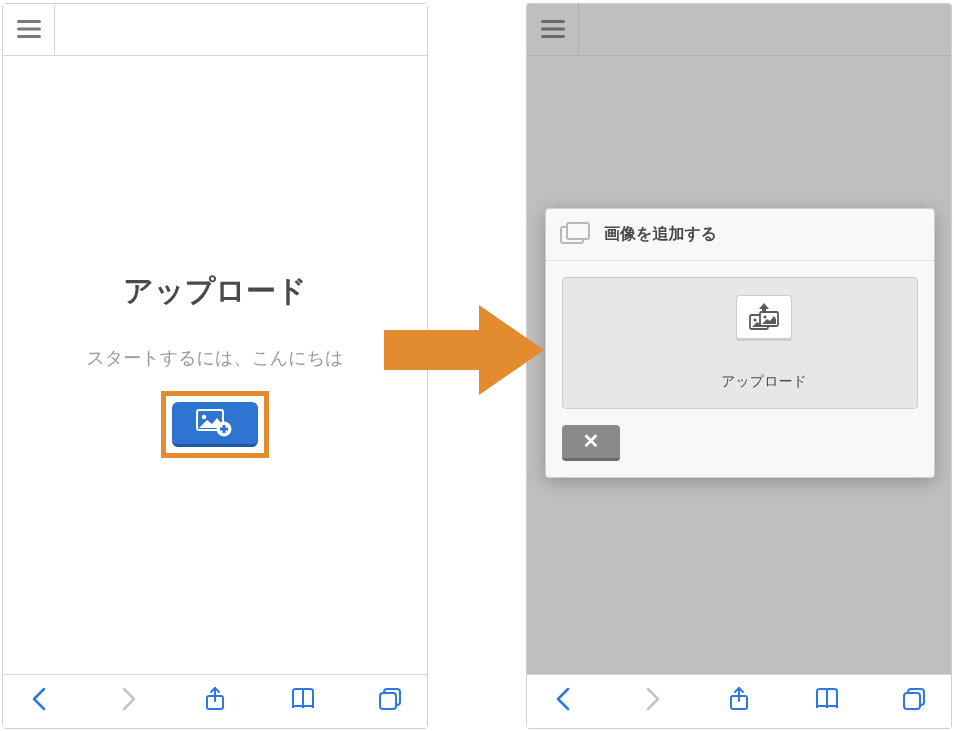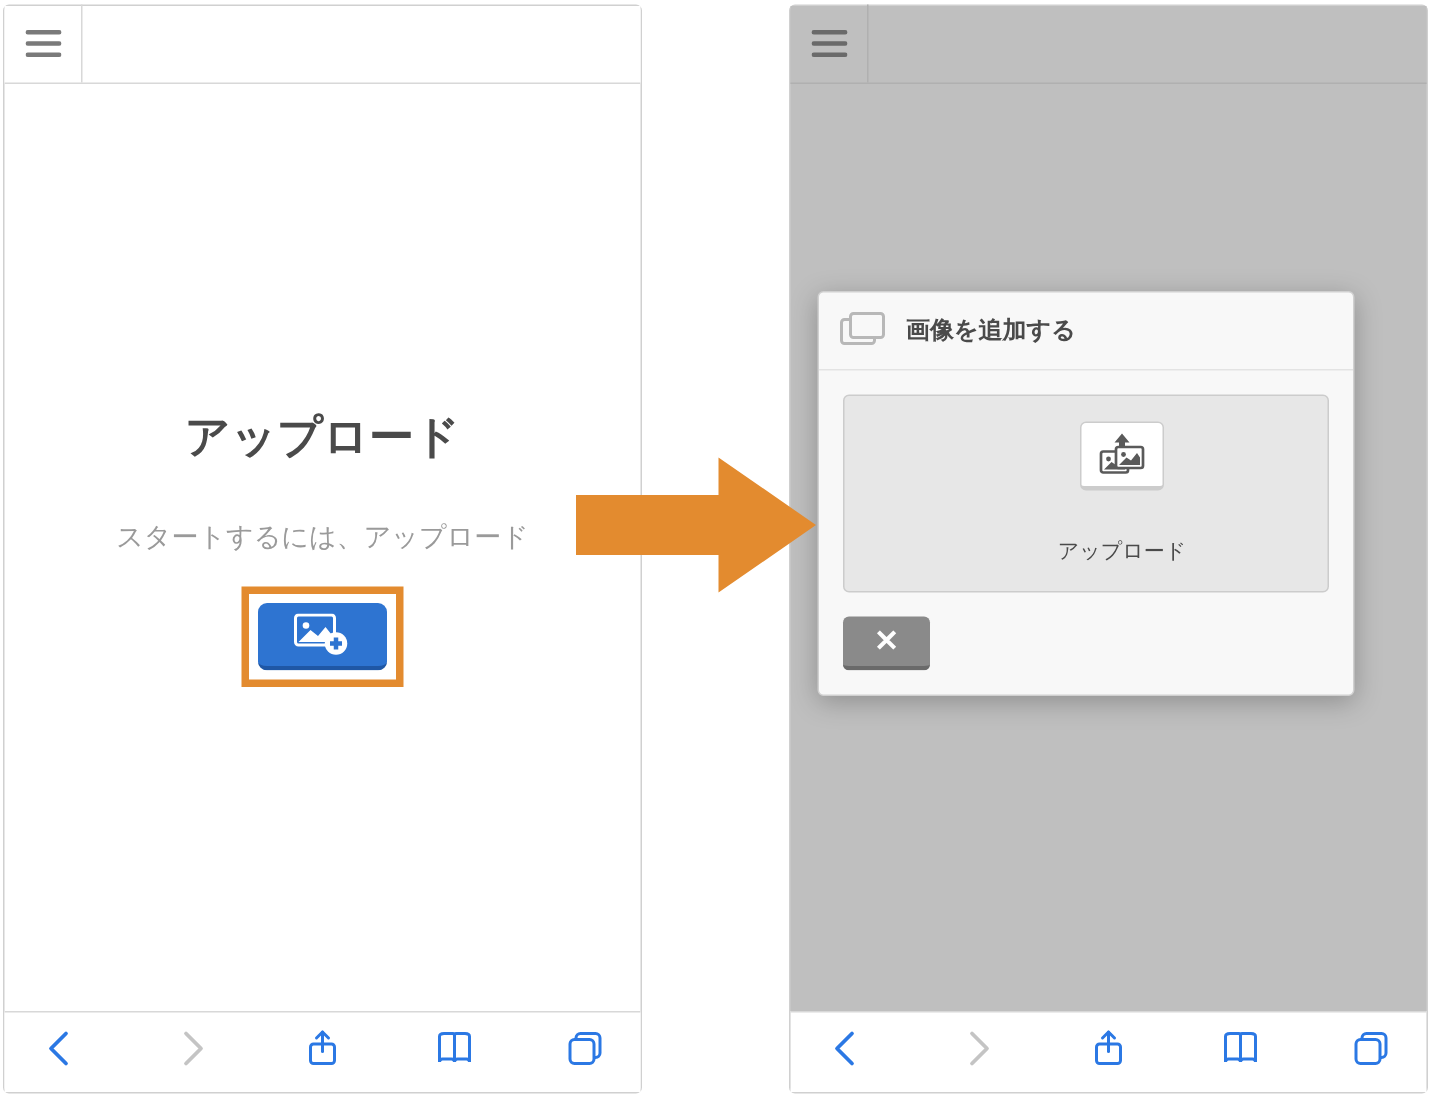--- a/index.html
+++ b/index.html
@@ -103,22 +103,22 @@
       left: 384px;
       top: 300px;
       width: 160px;
       height: 100px;
       z-index: 50;
     }
     
     .dialog {
       position: absolute;
       left: 18px;
-      top: 190px;
-      width: 358px;
+      top: 204px;
+      width: 390px;
       background: #f8f8f8;
       border: 1px solid #d0d0d0;
       border-radius: 4px;
       box-shadow: 0 4px 18px rgba(0,0,0,0.25);
     }
     .dialog-head {
       height: 52px;
       display: flex;
       align-items: center;
       padding: 0 14px;
@@ -185,21 +185,21 @@
         <svg viewBox="0 0 24 20">
           <rect x="0" y="1" width="24" height="3" rx="1.5" fill="#7a7a7a"></rect>
           <rect x="0" y="8.5" width="24" height="3" rx="1.5" fill="#7a7a7a"></rect>
           <rect x="0" y="16" width="24" height="3" rx="1.5" fill="#7a7a7a"></rect>
         </svg>
       </div>
     </div>
     <div class="content">
       <div class="hello-title">アップロード</div>
       <div class="hello-sub">
-        <div>スタートするには、アップロード</div>
+        <div>スタートするには、こんにちは</div>
       </div>
       <div class="add-wrap">
         <div class="add-btn">
           <svg viewBox="0 0 38 28">
             <rect x="1" y="1" width="26" height="20" rx="2" fill="none" stroke="#fff" stroke-width="2"></rect>
             <circle cx="8" cy="8" r="2.2" fill="#fff"></circle>
             <path d="M3 19 L11 11 L16 15 L21 9 L25 14 L25 19 Z" fill="#fff"></path>
             <circle cx="28" cy="20" r="7.5" fill="#fff"></circle>
             <rect x="26.5" y="16" width="3" height="8" fill="#2e74d1"></rect>
             <rect x="24" y="18.5" width="8" height="3" fill="#2e74d1"></rect>

